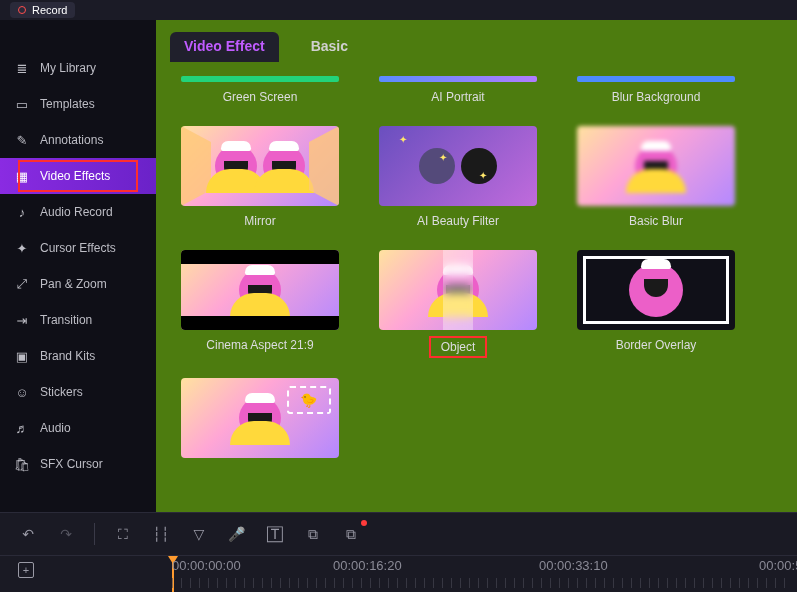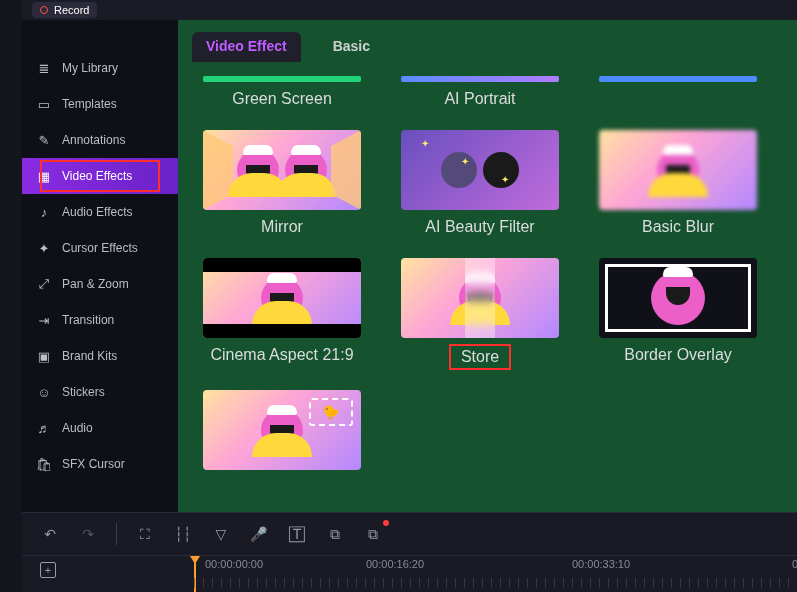--- a/index.html
+++ b/index.html
@@ -1,37 +1,37 @@
 <!DOCTYPE html>
 <html><head>
 <meta charset="utf-8">
 <style>
   * { box-sizing: border-box; margin: 0; padding: 0; }
   body { background: #15151e; color: #d0d0d0; font-family: -apple-system, "Segoe UI", Arial, sans-serif; font-size: 12px; width: 797px; height: 592px; overflow: hidden; }
-  .app { display: flex; flex-direction: column; height: 100%; margin-left: 22px; }
+  .app { display: flex; flex-direction: column; height: 100%; }
   .top-strip { height: 20px; background: #1b1b26; display: flex; align-items: center; padding: 0 10px; }
   .record-btn { display: inline-flex; align-items: center; gap: 6px; background: #2a2a3a; border-radius: 4px; padding: 2px 8px; font-size: 11px; color: #fff; }
   .record-dot { width: 8px; height: 8px; border-radius: 50%; border: 1.5px solid #ff4d4d; }
   .main { flex: 1; display: flex; min-height: 0; }
   .sidebar { width: 156px; background: #0f0f17; padding-top: 30px; display: flex; flex-direction: column; }
   .side-item { display: flex; align-items: center; gap: 10px; height: 36px; padding: 0 14px; color: #bdbdc5; cursor: pointer; position: relative; }
   .side-item.active { background: linear-gradient(90deg, #8a2be2 0%, #6a22c8 100%); color: #fff; }
   .highlight-red { position: absolute; top: 2px; left: 18px; right: 18px; bottom: 2px; border: 2px solid #ff2e2e; pointer-events: none; }
   .side-icon { width: 16px; height: 16px; display: inline-flex; align-items: center; justify-content: center; font-size: 13px; color: inherit; }
-  .content { flex: 1; background: #14532d; display: flex; flex-direction: column; min-width: 0; padding-right: 8px; }
+  .content { flex: 1; background: #4d7c0f; display: flex; flex-direction: column; min-width: 0; padding-right: 8px; }
   .tabs { display: flex; gap: 18px; padding: 12px 14px 0 14px; align-items: flex-end; }
   .tab { padding: 6px 14px 8px; font-size: 14px; font-weight: 600; color: #d0d0d0; cursor: pointer; border-radius: 6px 6px 0 0; }
   .tab.active { color: #c05cff; background: #20202c; }
   .scroll-area { flex: 1; overflow-y: auto; padding: 0 6px 10px 6px; scrollbar-width: thin; scrollbar-color: #3a3a48 transparent; }
   .scroll-area::-webkit-scrollbar { width: 8px; }
   .scroll-area::-webkit-scrollbar-thumb { background: #3a3a48; border-radius: 4px; }
   .grid { display: grid; grid-template-columns: repeat(3, 180px); gap: 20px 18px; padding: 14px 0 0 8px; }
   .effect { display: flex; flex-direction: column; align-items: center; cursor: pointer; }
   .thumb { width: 158px; height: 80px; border-radius: 4px; background: linear-gradient(135deg, #ffe29f 0%, #ffa6d5 40%, #b388ff 100%); position: relative; overflow: hidden; display: flex; align-items: center; justify-content: center; }
-  .effect .label { margin-top: 6px; font-size: 16px; color: #dcdce0; text-align: center; }
+  .effect .label { margin-top: 6px; font-size: 12px; color: #dcdce0; text-align: center; }
   .label-box { display: inline-block; padding: 2px 10px; }
   .label-box.red { border: 2px solid #ff2e2e; }
   .row1 .thumb { height: 6px; width: 158px; border-radius: 2px; }
   .row1-green { background: linear-gradient(90deg,#22d37a,#22d37a); }
   .row1-ai { background: linear-gradient(90deg,#5b8cff,#b07cff); }
   .row1-blur { background: linear-gradient(90deg,#4d8bff,#4d8bff); }
   .avatar { width: 42px; height: 42px; border-radius: 50%; background: #ec5fc8; position: relative; display: flex; align-items: flex-start; justify-content: center; }
   .avatar::after { content:""; position:absolute; bottom:-6px; width:60px; height:24px; background:#ffd93b; border-radius: 30px 30px 0 0; }
   .cap { position:absolute; top:-4px; width:30px; height:10px; background:#fff; border-radius: 10px 10px 4px 4px; }
   .beard { position:absolute; top:16px; width:24px; height:18px; background:#1a1a1a; border-radius: 0 0 14px 14px; }
@@ -55,21 +55,21 @@
   .toolbar { display:flex; align-items:center; gap:18px; height:44px; padding:0 18px; border-top:1px solid #2a2a38; border-bottom:1px solid #2a2a38; }
   .tbtn { width:20px; height:20px; display:inline-flex; align-items:center; justify-content:center; color:#9a9aa6; cursor:pointer; font-size:14px; }
   .vsep { width:1px; height:22px; background:#3a3a48; }
   .rec-dot-small { position:relative; }
   .rec-dot-small::after { content:""; position:absolute; top:-4px; right:-6px; width:6px; height:6px; border-radius:50%; background:#ff3b3b; }
   .timeline { position:relative; height:36px; padding:0 0 0 18px; }
   .add-track { position:absolute; left:18px; top:6px; width:16px; height:16px; border:1px solid #9a9aa6; border-radius:2px; color:#9a9aa6; display:flex; align-items:center; justify-content:center; font-size:11px; cursor:pointer; }
   .ruler { position:absolute; left:172px; right:8px; top:0; bottom:0; }
   .playhead { position:absolute; top:0; bottom:0; width:2px; background:#ff9b2f; }
   .playhead::before { content:""; position:absolute; top:0; left:-4px; width:10px; height:8px; background:#ff9b2f; clip-path: polygon(0 0,100% 0,50% 100%); }
-  .tick-label { position:absolute; top:2px; font-size:11px; color:#8a8a96; white-space:nowrap;padding-left:11px; }
+  .tick-label { position:absolute; top:2px; font-size:13px; color:#8a8a96; white-space:nowrap; }
   .ticks { position:absolute; left:0; right:0; bottom:4px; height:10px; background:
     repeating-linear-gradient(90deg, #4a4a56 0 1px, transparent 1px 9px); opacity:0.6; }
 </style>
 </head>
 <body>
 
 <div class="app">
   <div class="top-strip">
     <span class="record-btn">
       <span class="record-dot"></span>
@@ -91,21 +91,21 @@
           <span class="side-icon">✎</span>
           <span>Annotations</span>
         </div>
         <div class="side-item active">
           <span class="side-icon">▦</span>
           <span>Video Effects</span>
           <span class="highlight-red"></span>
         </div>
         <div class="side-item">
           <span class="side-icon">♪</span>
-          <span>Audio Effects</span>
+          <span>Audio Record</span>
         </div>
         <div class="side-item">
           <span class="side-icon">✦</span>
           <span>Cursor Effects</span>
         </div>
         <div class="side-item">
           <span class="side-icon">⤢</span>
           <span>Pan &amp; Zoom</span>
         </div>
         <div class="side-item">
@@ -140,20 +140,21 @@
             <div class="effect row1">
               <div class="thumb row1-green"></div>
               <span class="label"><span class="label-box">Green Screen</span></span>
             </div>
             <div class="effect row1">
               <div class="thumb row1-ai"></div>
               <span class="label"><span class="label-box">AI Portrait</span></span>
             </div>
             <div class="effect row1">
               <div class="thumb row1-blur"></div>
+              <span class="label"><span class="label-box">Blur Background</span></span>
             </div>
             <div class="effect">
               <div class="thumb">
                 <div class="mirror-left"></div>
                 <div class="avatar">
                   <div class="cap"></div>
                   <div class="beard"></div>
                 </div>
                 <div class="avatar" style="margin-left: 6px;">
                   <div class="cap"></div>
@@ -194,21 +195,21 @@
               <span class="label"><span class="label-box">Cinema Aspect 21:9</span></span>
             </div>
             <div class="effect">
               <div class="thumb">
                 <div class="avatar">
                   <div class="cap"></div>
                   <div class="beard"></div>
                 </div>
                 <div class="mosaic-blur"></div>
               </div>
-              <span class="label"><span class="label-box red">Store</span></span>
+              <span class="label"><span class="label-box red">Object</span></span>
             </div>
             <div class="effect">
               <div class="thumb" style="background: rgb(16, 16, 24);">
                 <div class="border-ov"></div>
                 <div class="circle-face">
                   <div class="cap"></div>
                   <div class="beard"></div>
                 </div>
               </div>
               <span class="label"><span class="label-box">Border Overlay</span></span>

